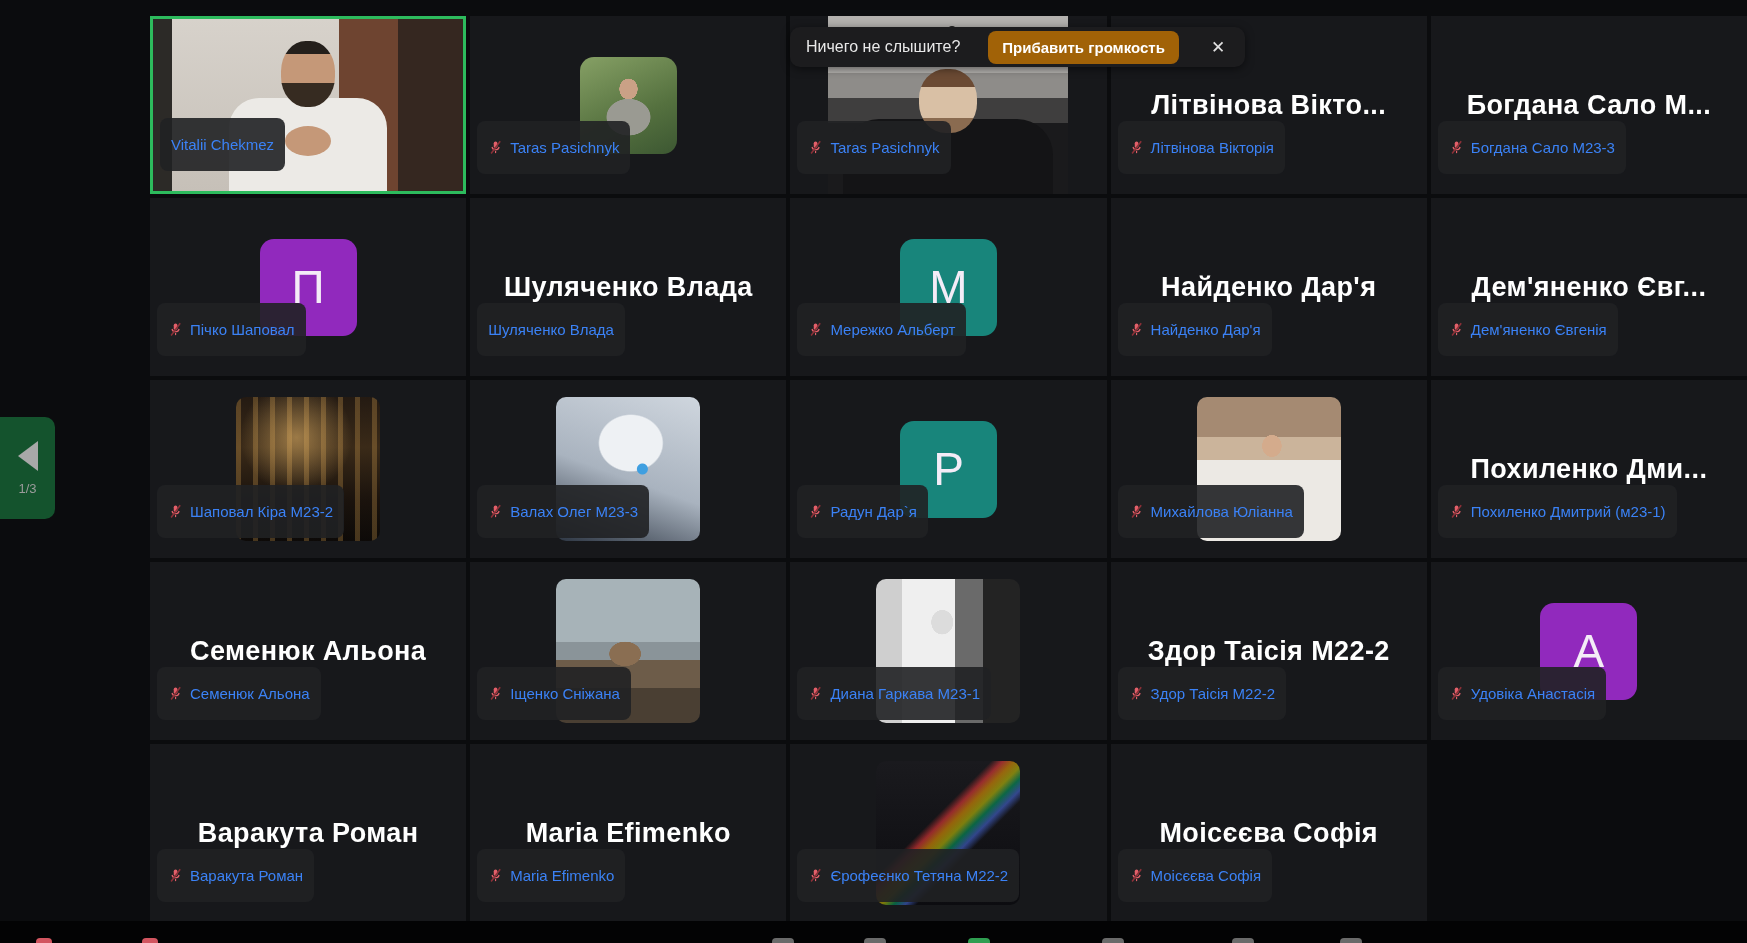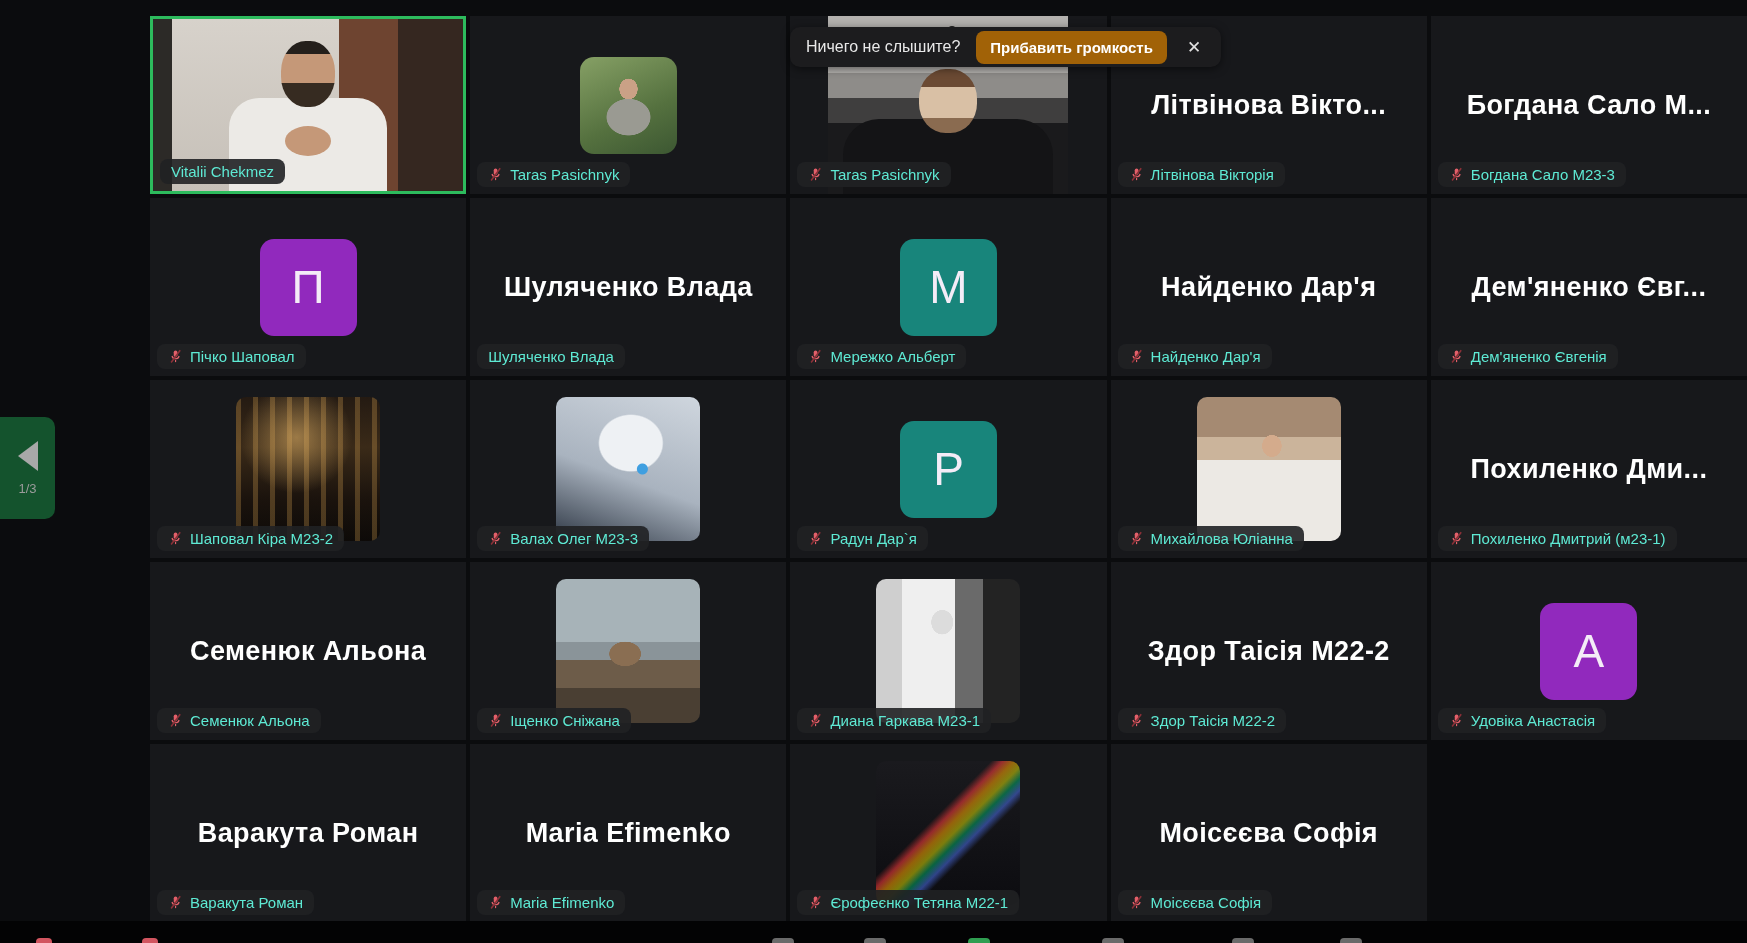--- a/index.html
+++ b/index.html
@@ -6,23 +6,23 @@
   .screen{position:relative;width:1747px;height:943px;background:#0b0c0e;overflow:hidden;
           font-family:"Liberation Sans",sans-serif;color:#fff;}
   
   .grid{position:absolute;left:150px;top:16px;width:1597px;height:906px;
         display:grid;grid-template-columns:repeat(5,1fr);grid-template-rows:repeat(5,178px);gap:4px;}
   .tile{position:relative;background:#17181b;overflow:hidden;box-sizing:border-box;}
   .tile.active{border:3px solid #2dbb5d;}
   .center{position:absolute;inset:0;display:flex;align-items:center;justify-content:center;}
   .bigname{position:absolute;inset:0;display:flex;align-items:center;justify-content:center;
            font-size:27px;font-weight:700;letter-spacing:.4px;color:#fff;z-index:2;}
-  .nametag{position:absolute;left:7px;bottom:7px;display:flex;align-items:center;gap:7px;
-           background:rgba(32,33,36,.9);border-radius:8px;padding:4px 11px;font-size:15px;
-           color:#5eead4;white-space:nowrap;z-index:6;}
+  .nametag{position:absolute;left:7px;bottom:20px;display:flex;align-items:center;gap:7px;
+           background:rgba(32,33,36,.9);border-radius:8px;padding:18px 11px;font-size:15px;
+           color:#3b82f6;white-space:nowrap;z-index:6;}
   .micsvg{flex:0 0 auto;display:block;}
   
   .letter{width:97px;height:97px;border-radius:14px;display:flex;align-items:center;justify-content:center;
           font-size:46px;color:#f4ecf7;}
   .purple{background:#9129bd;}
   .teal{background:#18857b;}
   
   .photo{width:144px;height:144px;border-radius:10px;}
   .photo.small{width:97px;height:97px;border-radius:14px;}
   .ph-forest{background:
@@ -65,21 +65,21 @@
   .vbox{position:absolute;left:50%;top:0;height:100%;width:240px;transform:translateX(-50%);
       background:linear-gradient(180deg,#b3b1ae 0 32%,#8e8c89 32% 46%,#3f3e3e 46% 60%,#1a1a1c 60% 100%);}
   .vbox .lamp{position:absolute;left:50%;top:10px;width:8px;height:8px;border-radius:50%;background:#232323;
       box-shadow:-24px 10px 0 -1px #262626,24px 10px 0 -1px #262626,-10px 22px 0 0 #202020,12px 20px 0 0 #202020;}
   .vbox .head{position:absolute;left:50%;top:30%;width:58px;height:64px;transform:translateX(-50%);
       border-radius:46%;z-index:1;
       background:linear-gradient(180deg,#6b4a33 0 28%,#d9c0a5 28% 76%,#8a6b50 76% 100%);}
   .vbox .body{position:absolute;left:50%;top:58%;width:210px;height:42%;transform:translateX(-50%);
       border-radius:36px 36px 0 0;background:#141416;}
   
-  .toast{position:absolute;left:790px;top:27px;height:40px;display:flex;align-items:center;gap:16px;
+  .toast{position:absolute;left:790px;top:27px;height:40px;display:flex;align-items:center;gap:28px;
       padding:0 16px;background:#1c1c1e;border-radius:10px;z-index:20;box-shadow:0 2px 8px rgba(0,0,0,.5);}
   .toast .msg{font-size:16px;color:#e8e8e8;}
   .toast .btn{background:#a16207;color:#fff;font-weight:700;font-size:15px;border:none;
       padding:8px 14px;border-radius:8px;cursor:pointer;font-family:inherit;}
   .toast .x{font-size:17px;color:#e0e0e0;cursor:pointer;padding:2px 4px;}
   
   .pager{position:absolute;left:0;top:417px;width:55px;height:102px;background:#14532d;
       border-radius:0 10px 10px 0;display:flex;flex-direction:column;align-items:center;
       justify-content:center;gap:10px;z-index:15;cursor:pointer;}
   .tri{width:0;height:0;border-top:15px solid transparent;border-bottom:15px solid transparent;
@@ -358,21 +358,21 @@
 
 
     <div class="tile">
       <div class="center">
           <div class="photo ph-rainbow"></div>
         </div>
       <div class="nametag">
         <svg class="micsvg" width="15" height="15" viewBox="0 0 24 24">
             <use href="#micoff"></use>
           </svg>
-        <span>Єрофеєнко Тетяна М22-1</span>
+        <span>Єрофеєнко Тетяна М22-2</span>
       </div>
     </div>
 
     <div class="tile">
       <div class="bigname">Моісєєва Софія</div>
       <div class="nametag">
         <svg class="micsvg" width="15" height="15" viewBox="0 0 24 24">
             <use href="#micoff"></use>
           </svg>
         <span>Моісєєва Софія</span>

